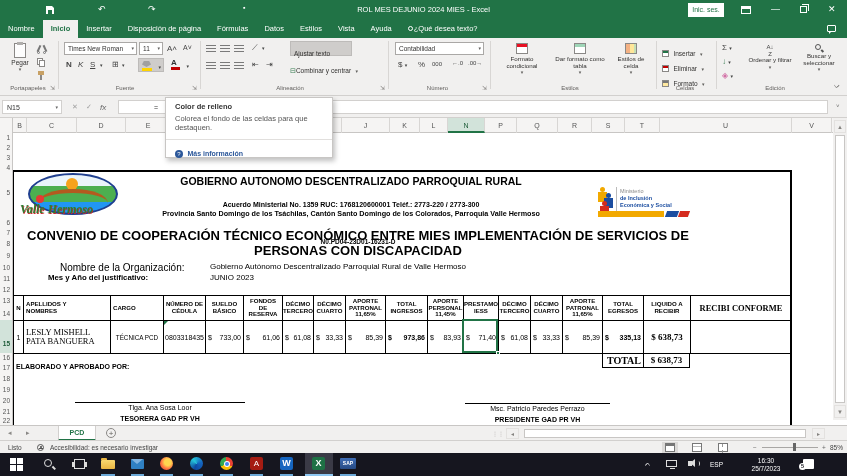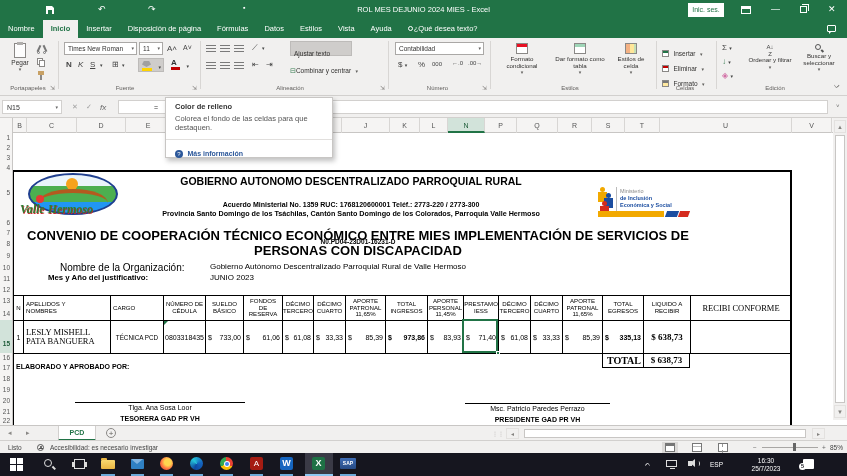--- a/index.html
+++ b/index.html
@@ -40,21 +40,21 @@
   .colhead { left:0; top:0; width:833px; height:15px; background:#f5f4f3; border-bottom:1px solid #c8c6c4; }
   .ch { top:0; height:15px; font-size:7px; color:#555; text-align:center; line-height:15px; border-right:1px solid #d8d6d4; }
   .ch.sel { background:#d2e3da; color:#1d5b38; border-bottom:2px solid #217346; }
   .corner { left:0; top:0; width:13px; height:15px; border-right:1px solid #c8c6c4; background:#f5f4f3; }
   .canvas { left:0; top:15px; width:833px; height:292px; background:#fff; }
   .gutter { left:0; top:0; width:13px; height:292px; background:#f5f4f3; border-right:1px solid #c8c6c4; }
   .rn { width:12px; text-align:right; padding-right:2px; font-size:6.5px; color:#555; }
   .rn.sel { background:#d2e3da; color:#1d5b38; font-weight:bold; }
 
   .docline { font-weight:bold; color:#000; text-align:center; }
-  .t-cell { position:absolute; border-right:1px solid #000; border-bottom:1px solid #000; font-size:6.1px; font-weight:normal; display:flex; align-items:center; justify-content:center; text-align:center; line-height:6.8px; overflow:hidden; }
+  .t-cell { position:absolute; border-right:1px solid #000; border-bottom:1px solid #000; font-size:6.1px; font-weight:bold; display:flex; align-items:center; justify-content:center; text-align:center; line-height:6.8px; overflow:hidden; }
   .d-cell { position:absolute; border-right:1px solid #000; font-size:7px; display:flex; align-items:center; overflow:hidden; }
   .money { justify-content:space-between; padding:0 2px; }
   .serif { font-family:"Liberation Serif",serif; }
 
   .vscroll { left:833px; top:0px; width:14px; height:302px; background:#f1f0ef; }
   .sbtn { background:#f1f0ef; color:#868481; font-size:6px; text-align:center; border:1px solid #e3e1df; }
   .vthumb { left:835px; top:17px; width:10px; height:268px; background:#fff; border:1px solid #c8c6c4; }
 
   .tabrow { left:0; top:425px; width:847px; height:15px; background:#f1f0ef; border-top:1px solid #c8c6c4; }
   .sheettab { left:58px; top:0px; width:38px; height:15px; background:#fff; border-left:1px solid #d2d0ce; border-right:1px solid #d2d0ce; border-bottom:2px solid #217346; color:#217346; font-weight:bold; font-size:7px; text-align:center; line-height:13px; }

